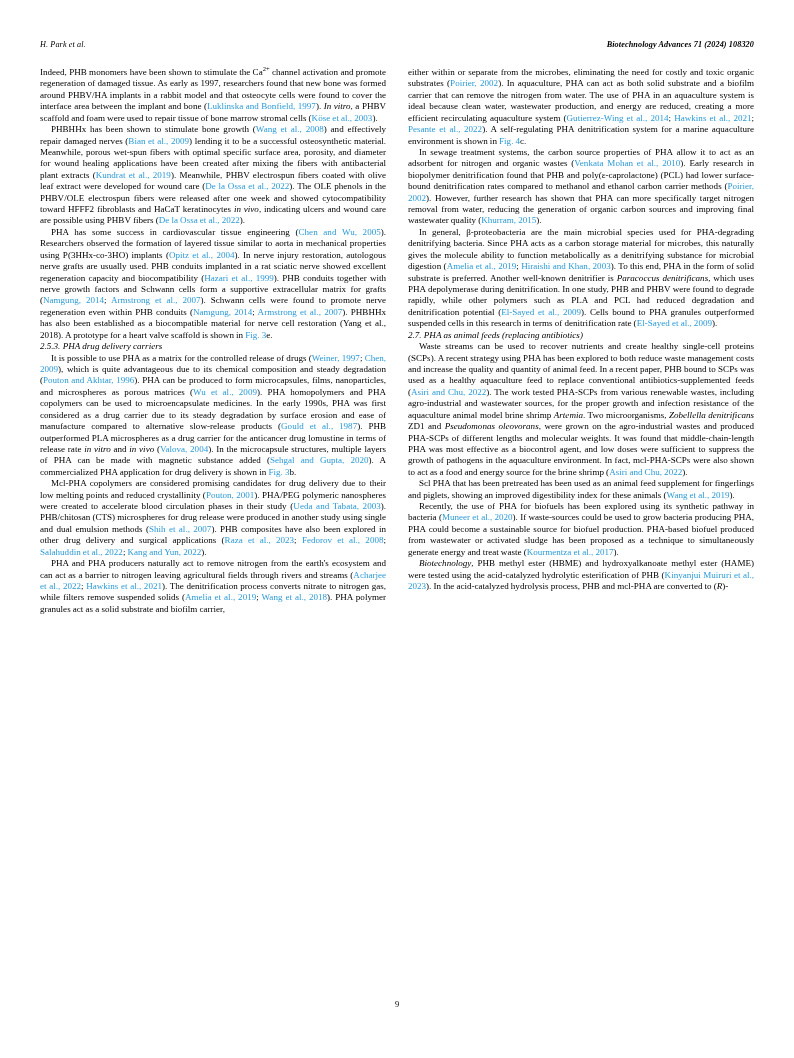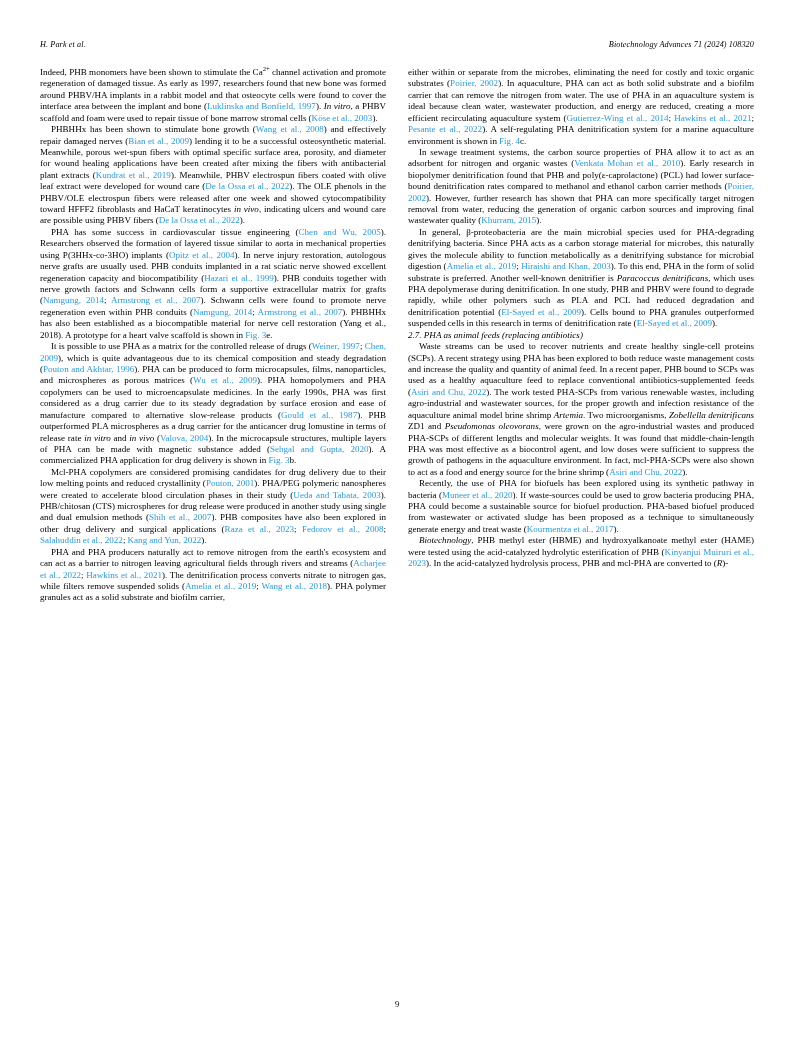--- a/index.html
+++ b/index.html
@@ -27,21 +27,21 @@
     justify-content: space-between;
     align-items: baseline;
     font-style: italic;
     font-size: 8.2px;
     letter-spacing: 0.1px;
     height: 14px;
     margin-bottom: 13px;
     text-align: right;
   }
   .runhead .left  { white-space: nowrap; }
-  .runhead .right { white-space: nowrap; }
+  .runhead .right { white-space: nowrap; font-weight: bold; }
 
   
   .columns {
     display: flex;
     gap: 22px;
     align-items: flex-start;
   }
   .col {
     width: 346px;
     flex: 0 0 346px;
@@ -106,20 +106,24 @@
   <div class="columns">
 
     <div class="col">
 
       <p class="para noindent">Indeed, PHB monomers have been shown to stimulate the Ca<sup class="chg">2+</sup> channel activation and promote regeneration of damaged tissue. As early as 1997, researchers found that new bone was formed around PHBV/HA implants in a rabbit model and that osteocyte cells were found to cover the interface area between the implant and bone (<span class="cit" style="color: rgb(43, 154, 214);">Luklinska and Bonfield, 1997</span>). <span class="it">In vitro</span>, a PHBV scaffold and foam were used to repair tissue of bone marrow stromal cells (<span class="cit" style="color: rgb(43, 154, 214);">Köse et al., 2003</span>).</p>
 
       <p class="para">PHBHHx has been shown to stimulate bone growth (<span class="cit" style="color: rgb(43, 154, 214);">Wang et al., 2008</span>) and effectively repair damaged nerves (<span class="cit" style="color: rgb(43, 154, 214);">Bian et al., 2009</span>) lending it to be a successful osteosynthetic material. Meanwhile, porous wet-spun fibers with optimal specific surface area, porosity, and diameter for wound healing applications have been created after mixing the fibers with antibacterial plant extracts (<span class="cit" style="color: rgb(43, 154, 214);">Kundrat et al., 2019</span>). Meanwhile, PHBV electrospun fibers coated with olive leaf extract were developed for wound care (<span class="cit" style="color: rgb(43, 154, 214);">De la Ossa et al., 2022</span>). The OLE phenols in the PHBV/OLE electrospun fibers were released after one week and showed cytocompatibility toward HFFF2 fibroblasts and HaCaT keratinocytes <span class="it">in vivo</span>, indicating ulcers and wound care are possible using PHBV fibers (<span class="cit" style="color: rgb(43, 154, 214);">De la Ossa et al., 2022</span>).</p>
 
       <p class="para">PHA has some success in cardiovascular tissue engineering (<span class="cit" style="color: rgb(43, 154, 214);">Chen and Wu, 2005</span>). Researchers observed the formation of layered tissue similar to aorta in mechanical properties using P(3HHx-co-3HO) implants (<span class="cit" style="color: rgb(43, 154, 214);">Opitz et al., 2004</span>). In nerve injury restoration, autologous nerve grafts are usually used. PHB conduits implanted in a rat sciatic nerve showed excellent regeneration capacity and biocompatibility (<span class="cit" style="color: rgb(43, 154, 214);">Hazari et al., 1999</span>). PHB conduits together with nerve growth factors and Schwann cells form a supportive extracellular matrix for grafts (<span class="cit" style="color: rgb(43, 154, 214);">Namgung, 2014</span>; <span class="cit" style="color: rgb(43, 154, 214);">Armstrong et al., 2007</span>). Schwann cells were found to promote nerve regeneration even within PHB conduits (<span class="cit" style="color: rgb(43, 154, 214);">Namgung, 2014</span>; <span class="cit" style="color: rgb(43, 154, 214);">Armstrong et al., 2007</span>). PHBHHx has also been established as a biocompatible material for nerve cell restoration (Yang et al., 2018). A prototype for a heart valve scaffold is shown in <span class="cit" style="color: rgb(43, 154, 214);">Fig. 3</span>e.</p>
 
+      <h3 class="heading gap-before-heading">
+        <span class="num">2.5.3.</span>
+        <span>PHA drug delivery carriers</span>
+      </h3>
 
       <p class="para">It is possible to use PHA as a matrix for the controlled release of drugs (<span class="cit" style="color: rgb(43, 154, 214);">Weiner, 1997</span>; <span class="cit" style="color: rgb(43, 154, 214);">Chen, 2009</span>), which is quite advantageous due to its chemical composition and steady degradation (<span class="cit" style="color: rgb(43, 154, 214);">Pouton and Akhtar, 1996</span>). PHA can be produced to form microcapsules, films, nanoparticles, and microspheres as porous matrices (<span class="cit" style="color: rgb(43, 154, 214);">Wu et al., 2009</span>). PHA homopolymers and PHA copolymers can be used to microencapsulate medicines. In the early 1990s, PHA was first considered as a drug carrier due to its steady degradation by surface erosion and ease of manufacture compared to alternative slow-release products (<span class="cit" style="color: rgb(43, 154, 214);">Gould et al., 1987</span>). PHB outperformed PLA microspheres as a drug carrier for the anticancer drug lomustine in terms of release rate <span class="it">in vitro</span> and <span class="it">in vivo</span> (<span class="cit" style="color: rgb(43, 154, 214);">Valova, 2004</span>). In the microcapsule structures, multiple layers of PHA can be made with magnetic substance added (<span class="cit" style="color: rgb(43, 154, 214);">Sehgal and Gupta, 2020</span>). A commercialized PHA application for drug delivery is shown in <span class="cit" style="color: rgb(43, 154, 214);">Fig. 3</span>b.</p>
 
       <p class="para">Mcl-PHA copolymers are considered promising candidates for drug delivery due to their low melting points and reduced crystallinity (<span class="cit" style="color: rgb(43, 154, 214);">Pouton, 2001</span>). PHA/PEG polymeric nanospheres were created to accelerate blood circulation phases in their study (<span class="cit" style="color: rgb(43, 154, 214);">Ueda and Tabata, 2003</span>). PHB/chitosan (CTS) microspheres for drug release were produced in another study using single and dual emulsion methods (<span class="cit" style="color: rgb(43, 154, 214);">Shih et al., 2007</span>). PHB composites have also been explored in other drug delivery and surgical applications (<span class="cit" style="color: rgb(43, 154, 214);">Raza et al., 2023</span>; <span class="cit" style="color: rgb(43, 154, 214);">Fedorov et al., 2008</span>; <span class="cit" style="color: rgb(43, 154, 214);">Salahuddin et al., 2022</span>; <span class="cit" style="color: rgb(43, 154, 214);">Kang and Yun, 2022</span>).</p>
 
 
       <p class="para gap-after-heading">PHA and PHA producers naturally act to remove nitrogen from the earth's ecosystem and can act as a barrier to nitrogen leaving agricultural fields through rivers and streams (<span class="cit" style="color: rgb(43, 154, 214);">Acharjee et al., 2022</span>; <span class="cit" style="color: rgb(43, 154, 214);">Hawkins et al., 2021</span>). The denitrification process converts nitrate to nitrogen gas, while filters remove suspended solids (<span class="cit" style="color: rgb(43, 154, 214);">Amelia et al., 2019</span>; <span class="cit" style="color: rgb(43, 154, 214);">Wang et al., 2018</span>). PHA polymer granules act as a solid substrate and biofilm carrier,</p>
 
     </div>
 
@@ -131,20 +135,21 @@
 
       <p class="para">In general, β-proteobacteria are the main microbial species used for PHA-degrading denitrifying bacteria. Since PHA acts as a carbon storage material for microbes, this naturally gives the molecule ability to function metabolically as a denitrifying substance for microbial digestion (<span class="cit" style="color: rgb(43, 154, 214);">Amelia et al., 2019</span>; <span class="cit" style="color: rgb(43, 154, 214);">Hiraishi and Khan, 2003</span>). To this end, PHA in the form of solid substrate is preferred. Another well-known denitrifier is <span class="it">Paracoccus denitrificans</span>, which uses PHA depolymerase during denitrification. In one study, PHB and PHBV were found to degrade rapidly, while other polymers such as PLA and PCL had reduced degradation and denitrification potential (<span class="cit" style="color: rgb(43, 154, 214);">El-Sayed et al., 2009</span>). Cells bound to PHA granules outperformed suspended cells in this research in terms of denitrification rate (<span class="cit" style="color: rgb(43, 154, 214);">El-Sayed et al., 2009</span>).</p>
 
       <h3 class="heading gap-before-heading">
         <span class="num">2.7.</span>
         <span>PHA as animal feeds (replacing antibiotics)</span>
       </h3>
 
       <p class="para gap-after-heading">Waste streams can be used to recover nutrients and create healthy single-cell proteins (SCPs). A recent strategy using PHA has been explored to both reduce waste management costs and increase the quality and quantity of animal feed. In a recent paper, PHB bound to SCPs was used as a healthy aquaculture feed to replace conventional antibiotics-supplemented feeds (<span class="cit" style="color: rgb(43, 154, 214);">Asiri and Chu, 2022</span>). The work tested PHA-SCPs from various renewable wastes, including agro-industrial and wastewater sources, for the proper growth and infection resistance of the aquaculture animal model brine shrimp <span class="it">Artemia</span>. Two microorganisms, <span class="it">Zobellella denitrificans</span> ZD1 and <span class="it">Pseudomonas oleovorans</span>, were grown on the agro-industrial wastes and produced PHA-SCPs of different lengths and molecular weights. It was found that middle-chain-length PHA was most effective as a biocontrol agent, and low doses were sufficient to suppress the growth of pathogens in the aquaculture environment. In fact, mcl-PHA-SCPs were also shown to act as a food and energy source for the brine shrimp (<span class="cit" style="color: rgb(43, 154, 214);">Asiri and Chu, 2022</span>).</p>
 
+      <p class="para">Scl PHA that has been pretreated has been used as an animal feed supplement for fingerlings and piglets, showing an improved digestibility index for these animals (<span class="cit" style="color: rgb(43, 154, 214);">Wang et al., 2019</span>).</p>
 
 
       <p class="para gap-after-heading">Recently, the use of PHA for biofuels has been explored using its synthetic pathway in bacteria (<span class="cit" style="color: rgb(43, 154, 214);">Muneer et al., 2020</span>). If waste-sources could be used to grow bacteria producing PHA, PHA could become a sustainable source for biofuel production. PHA-based biofuel produced from wastewater or activated sludge has been proposed as a technique to simultaneously generate energy and treat waste (<span class="cit" style="color: rgb(43, 154, 214);">Kourmentza et al., 2017</span>).</p>
 
       <p class="para"><span class="it">Biotechnology</span>, PHB methyl ester (HBME) and hydroxyalkanoate methyl ester (HAME) were tested using the acid-catalyzed hydrolytic esterification of PHB (<span class="cit" style="color: rgb(43, 154, 214);">Kinyanjui Muiruri et al., 2023</span>). In the acid-catalyzed hydrolysis process, PHB and mcl-PHA are converted to (<span class="it">R</span>)-</p>
 
     </div>
   </div>
 
   <div class="folio">9</div>

